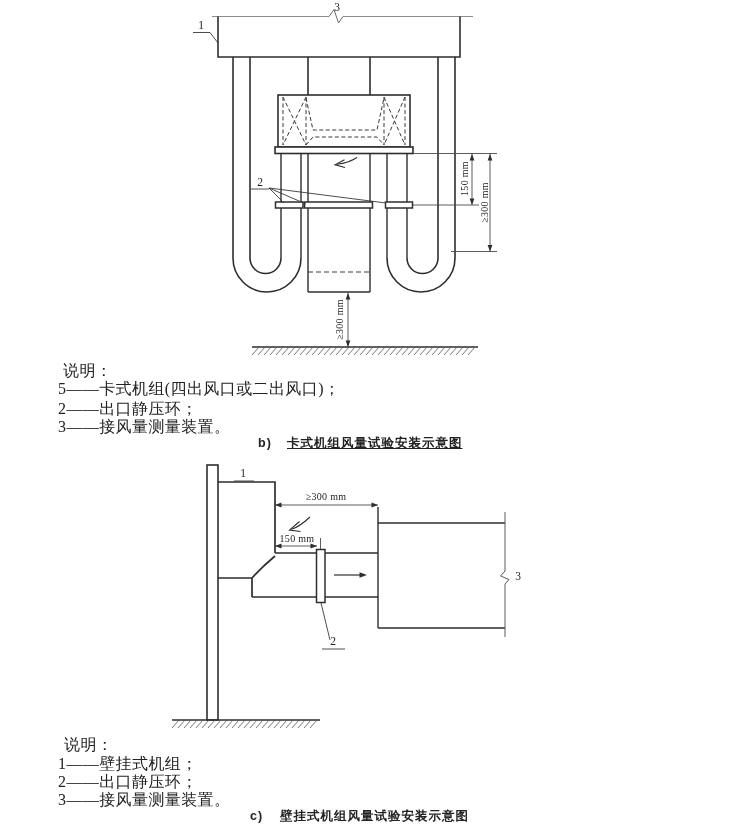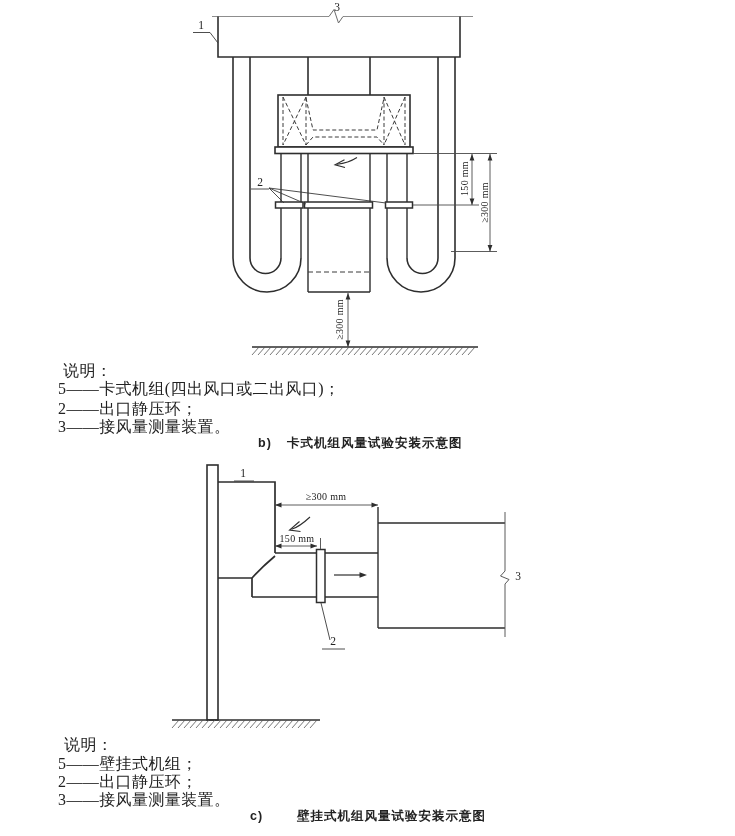--- a/index.html
+++ b/index.html
@@ -128,33 +128,33 @@
     <div class="t dim vdim" style="left:440px;top:173px;width:48px;">150 mm</div>
     <div class="t dim vdim" style="left:454px;top:197px;width:60px;">≥300 mm</div>
     <div class="t dim vdim" style="left:309px;top:314px;width:60px;">≥300 mm</div>
 
     <div class="t legend" style="left:63px;top:362px;">说明：</div>
     <div class="t legend" style="left:58px;top:380px;">5——卡式机组(四出风口或二出风口)；</div>
     <div class="t legend" style="left:58px;top:400px;">2——出口静压环；</div>
     <div class="t legend" style="left:58px;top:418px;">3——接风量测量装置。</div>
 
     <div class="t cap" style="left:258px;top:437px;">b)</div>
-    <div class="t cap" style="left:287px;top:437px;">卡式机组风量试验安装示意图</div>
+    <div class="t cap" style="left:287px;top:437px;text-decoration:underline;">卡式机组风量试验安装示意图</div>
   </div>
 
   <div>
     <div class="t lbl" style="left:237px;top:467px;width:12px;">1</div>
     <div class="t lbl" style="left:327px;top:635px;width:12px;">2</div>
     <div class="t lbl" style="left:512px;top:570px;width:12px;">3</div>
 
     <div class="t dim" style="left:294px;top:491px;width:64px;">≥300 mm</div>
     <div class="t dim" style="left:273px;top:533px;width:48px;">150 mm</div>
 
     <div class="t legend" style="left:64px;top:736px;">说明：</div>
-    <div class="t legend" style="left:58px;top:755px;">5——壁挂式机组；</div>
+    <div class="t legend" style="left:58px;top:755px;">1——壁挂式机组；</div>
     <div class="t legend" style="left:58px;top:773px;">2——出口静压环；</div>
     <div class="t legend" style="left:58px;top:791px;">3——接风量测量装置。</div>
 
     <div class="t cap" style="left:250px;top:810px;">c)</div>
-    <div class="t cap" style="left:280px;top:810px;margin-left:17px;">壁挂式机组风量试验安装示意图</div>
+    <div class="t cap" style="left:280px;top:810px;">壁挂式机组风量试验安装示意图</div>
   </div>
 
 </div>
 
 </body></html>

